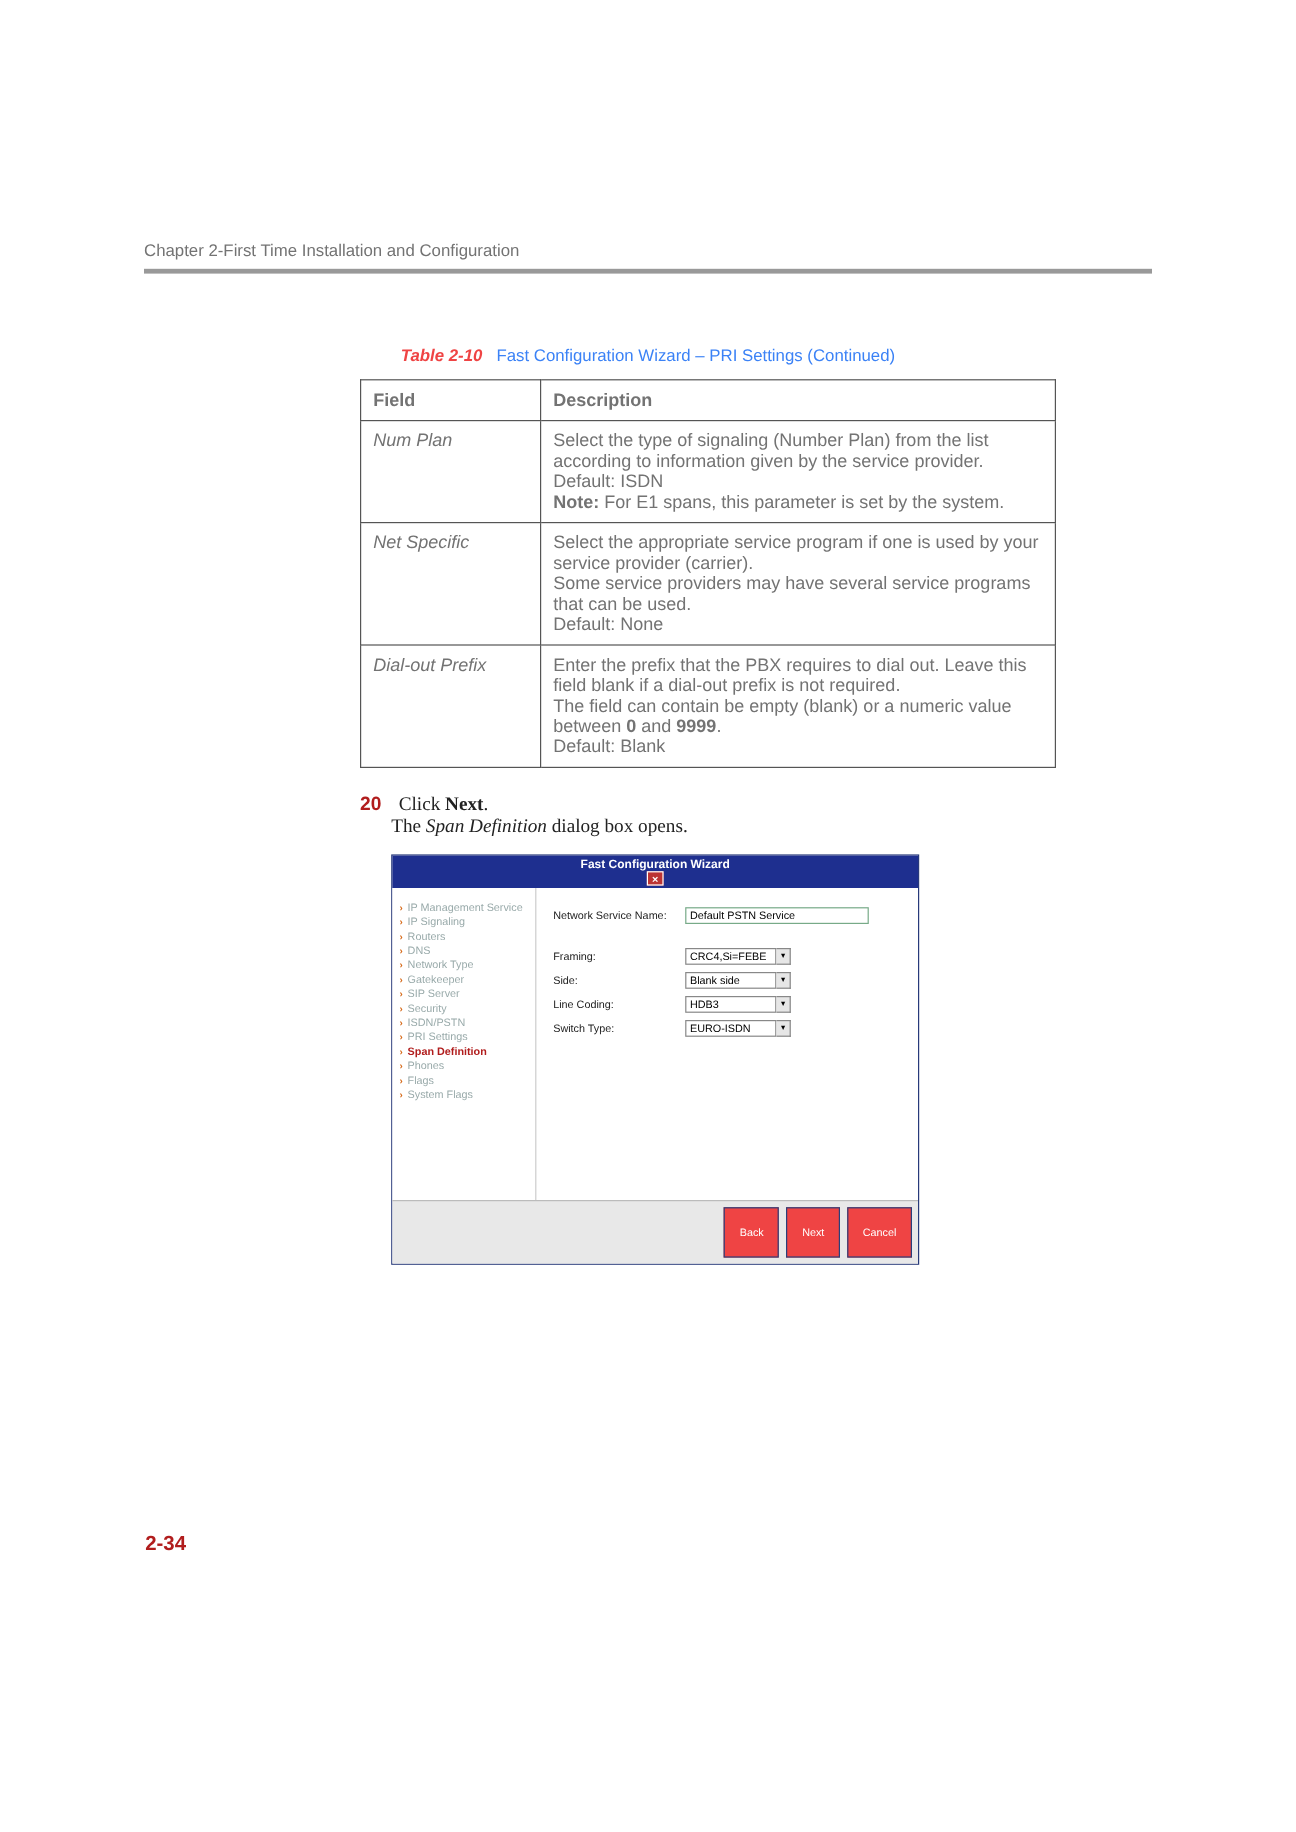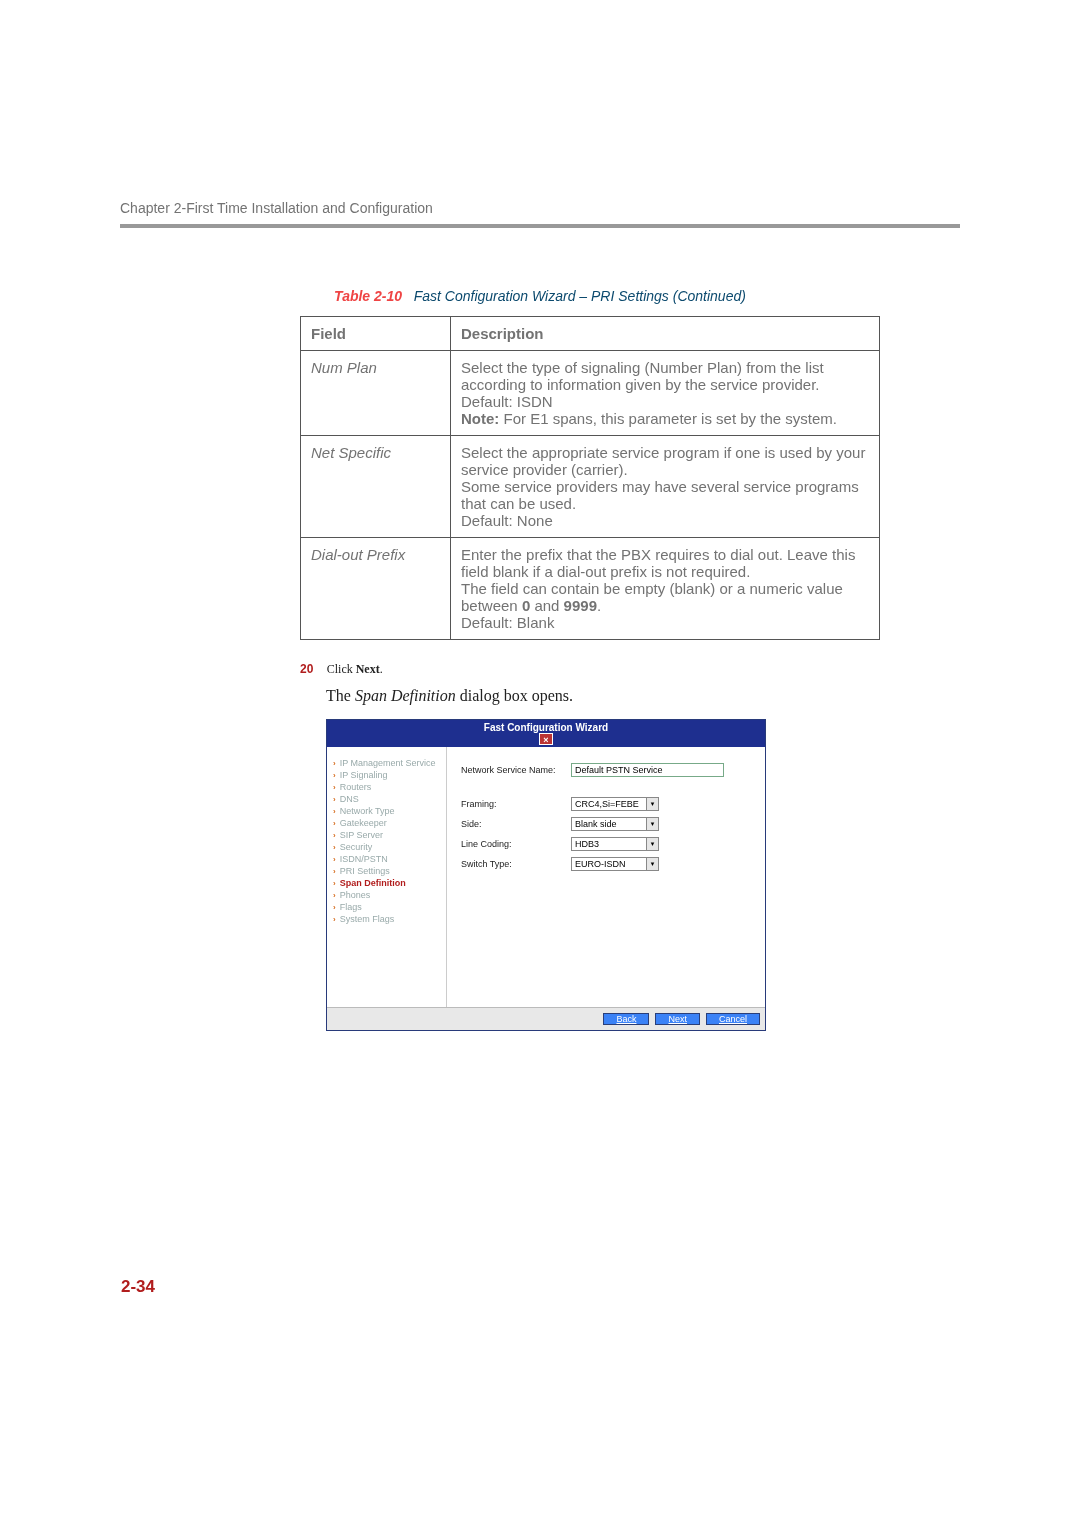--- a/index.html
+++ b/index.html
@@ -3,26 +3,26 @@
 <meta charset="utf-8">
 <style>
   * { box-sizing: border-box; margin: 0; padding: 0; }
   html, body { width: 1080px; height: 1527px; background: #fff; font-family: Arial, Helvetica, sans-serif; }
   .page { width: 1080px; height: 1527px; position: relative; background: #fff; padding: 0; }
   .content { position: absolute; left: 120px; top: 200px; width: 840px; }
   .chapter-line { font-size: 14px; color: #737373; margin-bottom: 8px; }
   .hr { border: none; border-top: 4px solid #999; margin-bottom: 60px; }
   .caption { text-align: center; font-size: 14px; margin: 0 auto 12px auto; width: 580px; }
   .caption .lbl { color: #ef4444; font-style: italic; font-weight: bold; }
-  .caption .txt { font-style: italic; color: #0c4a6e; }
+  .caption .txt { color: #3b82f6; }
   table.pri { border-collapse: collapse; width: 580px; margin: 0 0 22px 180px; }
   table.pri th, table.pri td { border: 1px solid #555; padding: 8px 10px; font-size: 15px; vertical-align: top; text-align: left; color: #737373; }
   table.pri th { font-weight: bold; }
   table.pri td.field { font-style: italic; width: 150px; }
-  .step { margin-left: 180px; width: 580px; font-size: 12px; color: #222; margin-bottom: 10px; }
+  .step { margin-left: 180px; width: 580px; font-size: 16px; color: #222; margin-bottom: 0; }
   .step .num { font-family: 'Trebuchet MS', sans-serif; font-weight: bold; color: #b11d1d; margin-right: 10px; }
   .step .serif { font-family: Georgia, 'Times New Roman', serif; }
   .step .bold { font-weight: bold; }
   .para { margin-left: 206px; width: 554px; font-family: Georgia, 'Times New Roman', serif; font-size: 16px; color: #222; margin-bottom: 14px; }
   .para .ital { font-style: italic; }
   .pagenum { position: absolute; left: 121px; bottom: 230px; color: #b11d1d; font-weight: bold; font-family: 'Trebuchet MS', sans-serif; font-size: 17px; }
 
   
   .wiz { width: 440px; margin-left: 206px; border: 1px solid #283a7a; font-family: Tahoma, Arial, sans-serif; font-size: 10px; background: #fff; }
   .wiz-title { background: #1e2f8f; color: #fff; padding: 2px 6px; display: flex; justify-content: space-between; align-items: center; font-weight: bold; font-size: 10px; flex-direction: column; }
@@ -36,21 +36,21 @@
   .wiz-nav .active { color: #b11d1d; font-weight: bold; }
   .wiz-main { flex: 1; padding: 16px 14px; }
   .wiz-row { display: flex; align-items: center; margin-bottom: 6px; }
   .wiz-row .lab { width: 110px; font-size: 9px; color: #222; }
   .wiz-row .inp { border: 1px solid #7a8; padding: 1px 3px; font-size: 9px; background: #fff; }
   .wiz-row .wide { width: 153px; }
   .wiz-row .sel { display: inline-flex; align-items: stretch; }
   .wiz-row .sel .val { border: 1px solid #888; padding: 1px 3px; font-size: 9px; width: 76px; background: #fff; }
   .wiz-row .sel .arr { border: 1px solid #888; border-left: none; width: 12px; background: #e6e6e6; text-align: center; font-size: 7px; line-height: 12px; }
   .wiz-footer { background: #e8e8e8; border-top: 1px solid #bbb; padding: 5px; display: flex; justify-content: flex-end; gap: 6px; }
-  .wiz-footer .btn { background: #3b82f6; color: #fff; font-size: 9px; padding: 0 12px; border: 1px solid #2a3f7a; cursor: pointer; text-decoration: underline; }
+  .wiz-footer .btn { background: #ef4444; color: #fff; font-size: 9px; padding: 15px 12px; border: 1px solid #2a3f7a; cursor: pointer; }
   .gap { height: 14px; }
 </style>
 </head>
 <body>
 
 <div class="page">
   <div class="content">
     <div class="chapter-line">Chapter 2-First Time Installation and Configuration</div>
     <hr class="hr">
 

